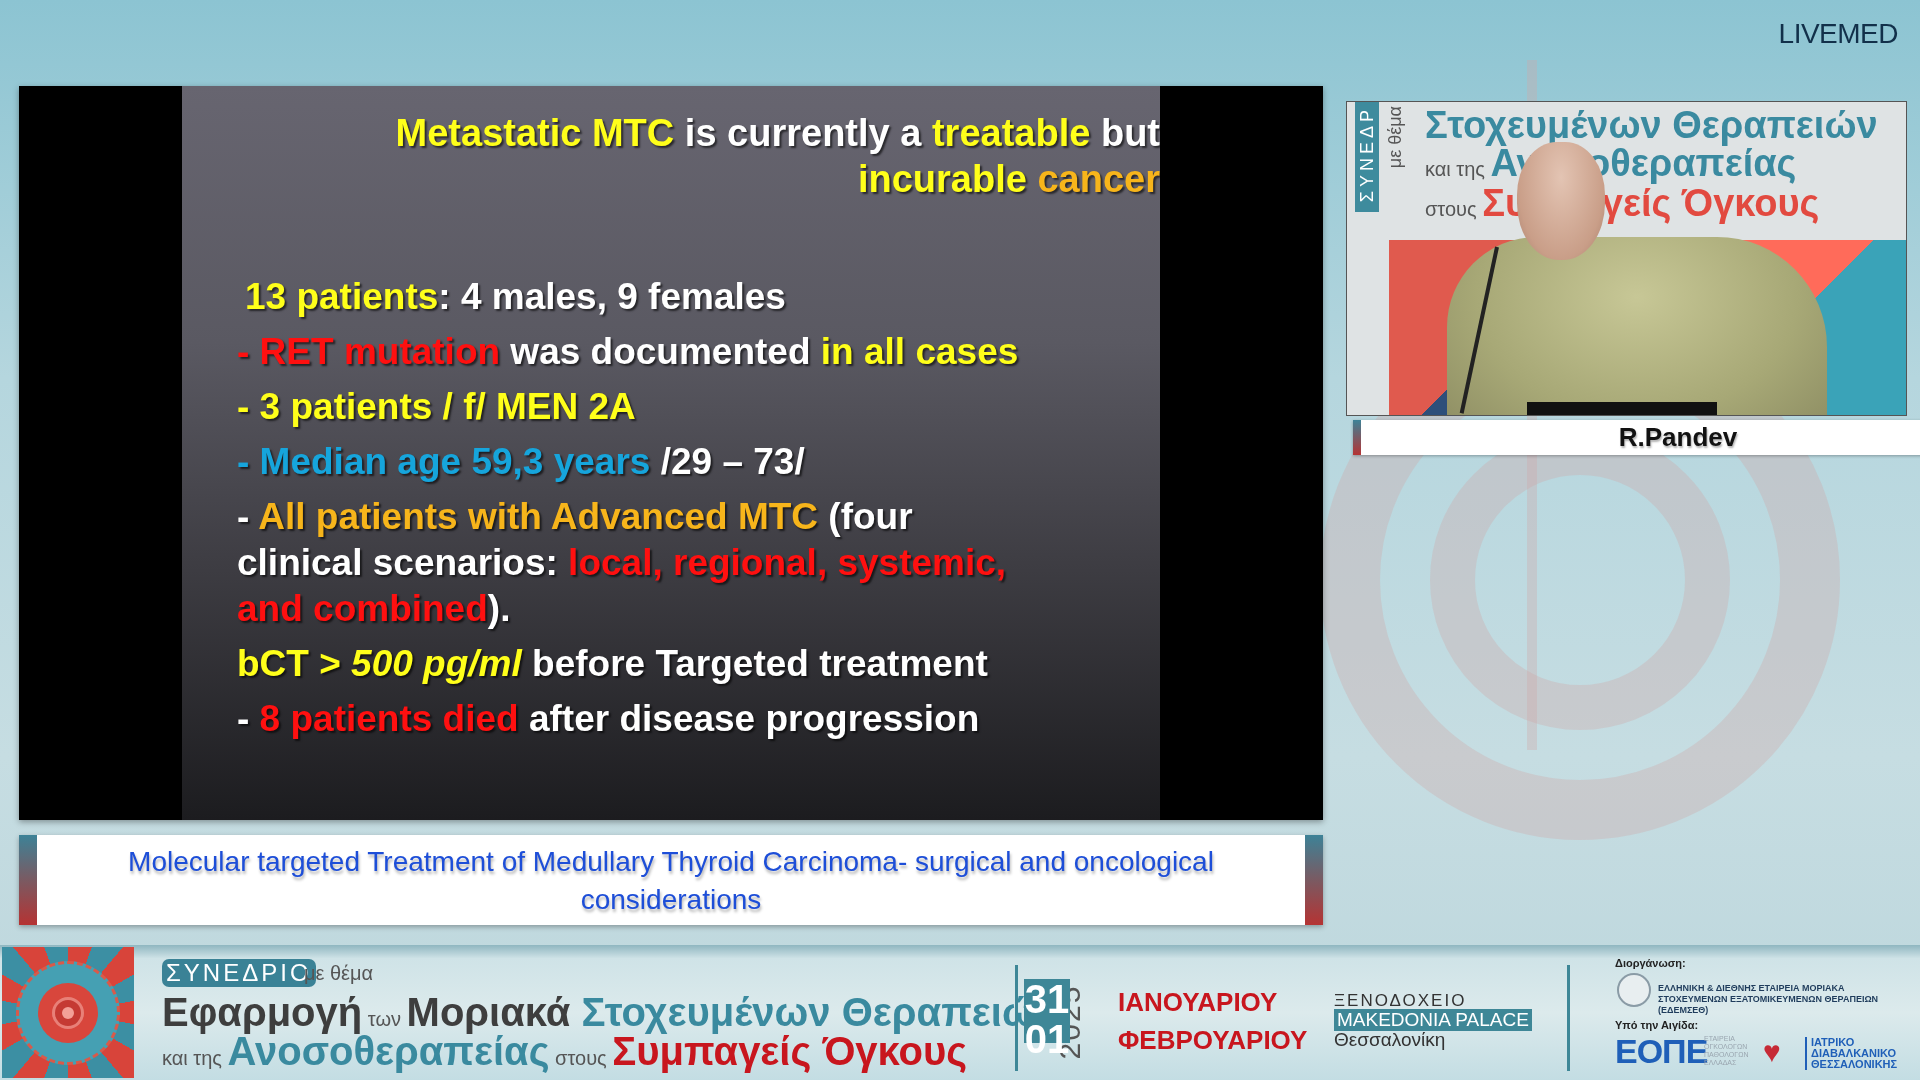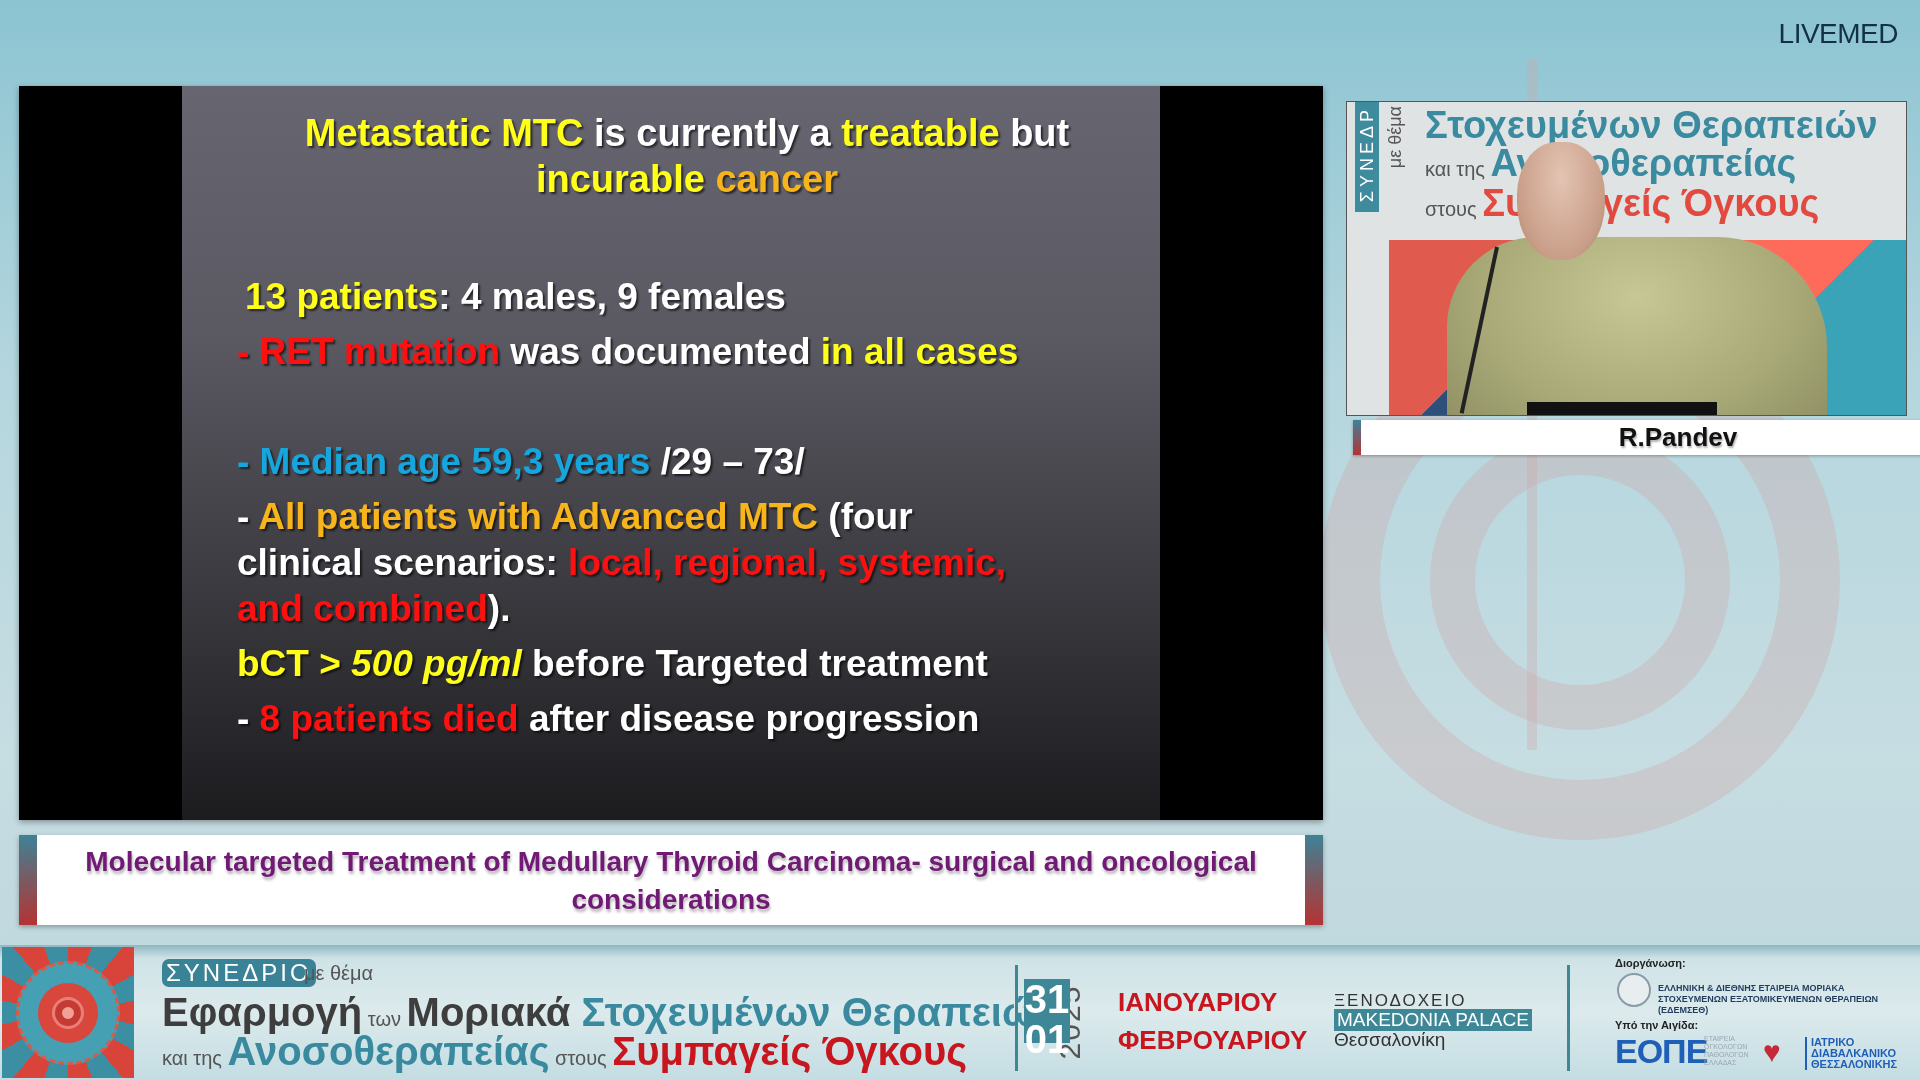--- a/index.html
+++ b/index.html
@@ -16,33 +16,33 @@
   .logo { position:absolute; right:22px; top:18px; font-size:28px; color:#12304a; letter-spacing:-0.5px; }
   .logo b { font-weight:400; }
   .logo span { font-weight:400; }
 
   .slide-frame { position:absolute; left:19px; top:86px; width:1304px; height:734px; background:#000;
     box-shadow:0 2px 6px rgba(0,0,0,0.35); }
   .slide { position:absolute; left:163px; top:0; width:978px; height:734px;
     background: linear-gradient(180deg,#676570 0%, #5a5962 35%, #3e3d43 65%, #1c1c1f 100%); }
   .slide-text { position:absolute; left:0; top:0; width:100%; height:100%;
     font-family:"Liberation Sans", sans-serif; font-weight:700; text-shadow:2px 2px 2px rgba(0,0,0,0.6); }
-  .title { position:absolute; top:24px; left:0; width:100%; text-align:center; font-size:38px; line-height:46px; color:#fff;margin-left:16px; }
+  .title { position:absolute; top:24px; left:0; width:100%; text-align:right; font-size:38px; line-height:46px; color:#fff; }
   .line { position:absolute; left:55px; font-size:37px; white-space:nowrap; color:#fff; }
   .y { color:#ffff1a; } .o { color:#f7b51b; } .r { color:#ff1010; } .b { color:#16a5dc; } .w { color:#fff; }
   .it { font-style:italic; }
 
   .caption { position:absolute; left:19px; top:835px; width:1304px; height:90px; background:#fff;
     box-shadow:0 2px 5px rgba(0,0,0,0.3); }
   .caption::before, .caption::after { content:""; position:absolute; top:0; width:18px; height:100%;
     background:linear-gradient(180deg,#3d8297 0%, #7a5a62 50%, #b53333 100%); }
   .caption::before { left:0; } .caption::after { right:0; }
   .caption-text { position:absolute; left:40px; right:40px; top:8px; text-align:center;
-    font-family:"Liberation Sans", sans-serif; font-size:28px; line-height:38px; color:#701a75;
-    text-shadow:1px 3px 3px rgba(0,0,0,0.3);font-weight:bold; }
+    font-family:"Liberation Sans", sans-serif; font-size:28px; line-height:38px; color:#1d4ed8;
+    text-shadow:1px 3px 3px rgba(0,0,0,0.3); }
 
   .video { position:absolute; left:1346px; top:101px; width:559px; height:313px; overflow:hidden;
     background:#dfe3e4; border:1px solid #555; }
   .v-banner-side { position:absolute; left:8px; top:0; width:24px; height:110px; background:#3e8b9d; }
   .v-side-text { position:absolute; left:10px; top:4px; width:20px; color:#fff; font-size:18px; writing-mode:vertical-rl; transform:rotate(180deg); letter-spacing:4px; }
   .v-side-text2 { position:absolute; left:38px; top:4px; color:#555; font-size:18px; writing-mode:vertical-rl; transform:rotate(180deg); }
   .v-line1 { position:absolute; left:78px; top:2px; font-size:38px; font-weight:700; color:#3a8aa0; white-space:nowrap; }
   .v-line2 { position:absolute; left:78px; top:40px; font-size:38px; font-weight:700; color:#3a8aa0; white-space:nowrap; }
   .v-line3 { position:absolute; left:78px; top:80px; font-size:38px; font-weight:700; color:#e24a40; white-space:nowrap; }
   .v-small { font-size:20px; font-weight:400; color:#555; }
@@ -108,20 +108,21 @@
 <div class="slide-frame">
   <div class="slide">
     <div class="slide-text">
       <div class="title">
         <div><span class="y">Metastatic MTC</span><span class="w"> is currently a </span><span class="y">treatable</span><span class="w"> but</span></div>
         <div><span class="y">incurable</span><span class="o"> cancer</span></div>
       </div>
 
       <div class="line" style="top:190px; left:63px;"><span class="y">13 patients</span><span class="w">: 4 males,   9 females</span></div>
       <div class="line" style="top:245px;"><span class="r">- </span><span class="r">RET mutation</span><span class="w"> was documented </span><span class="y">in all cases</span></div>
+      <div class="line y" style="top:300px;"><span>-  3 patients / f/ MEN 2A</span></div>
       <div class="line" style="top:355px;"><span class="b">-  </span><span class="b">Median age 59,3 years</span><span class="w"> /29 – 73/</span></div>
       <div class="line" style="top:410px;"><span class="w">- </span><span class="o">All patients with Advanced MTC</span><span class="w"> (four</span></div>
       <div class="line" style="top:456px;"><span class="w">clinical scenarios: </span><span class="r">local, regional, systemic,</span></div>
       <div class="line" style="top:502px;"><span class="r">and combined</span><span class="w">).</span></div>
       <div class="line" style="top:557px;"><span class="y">bCT &gt; </span><span class="y it">500 pg/ml</span><span class="w"> before Targeted treatment</span></div>
       <div class="line" style="top:612px;"><span class="w">- </span><span class="r">8 patients died</span><span class="w"> after disease progression</span></div>
     </div>
   </div>
 </div>
 

